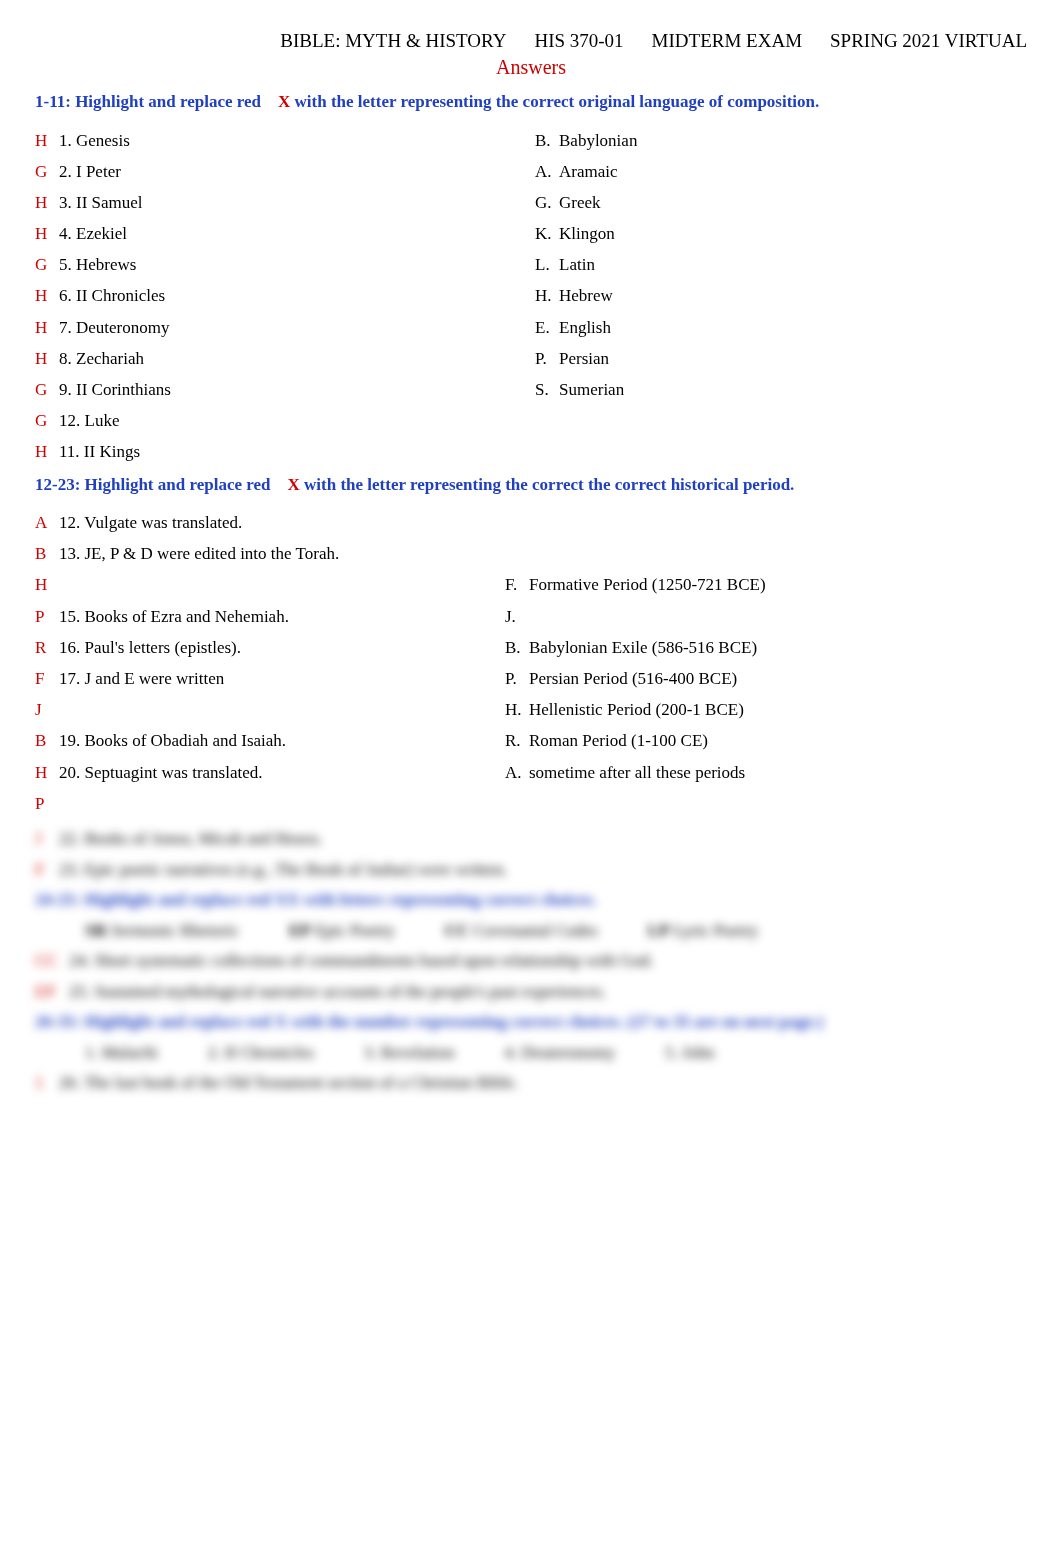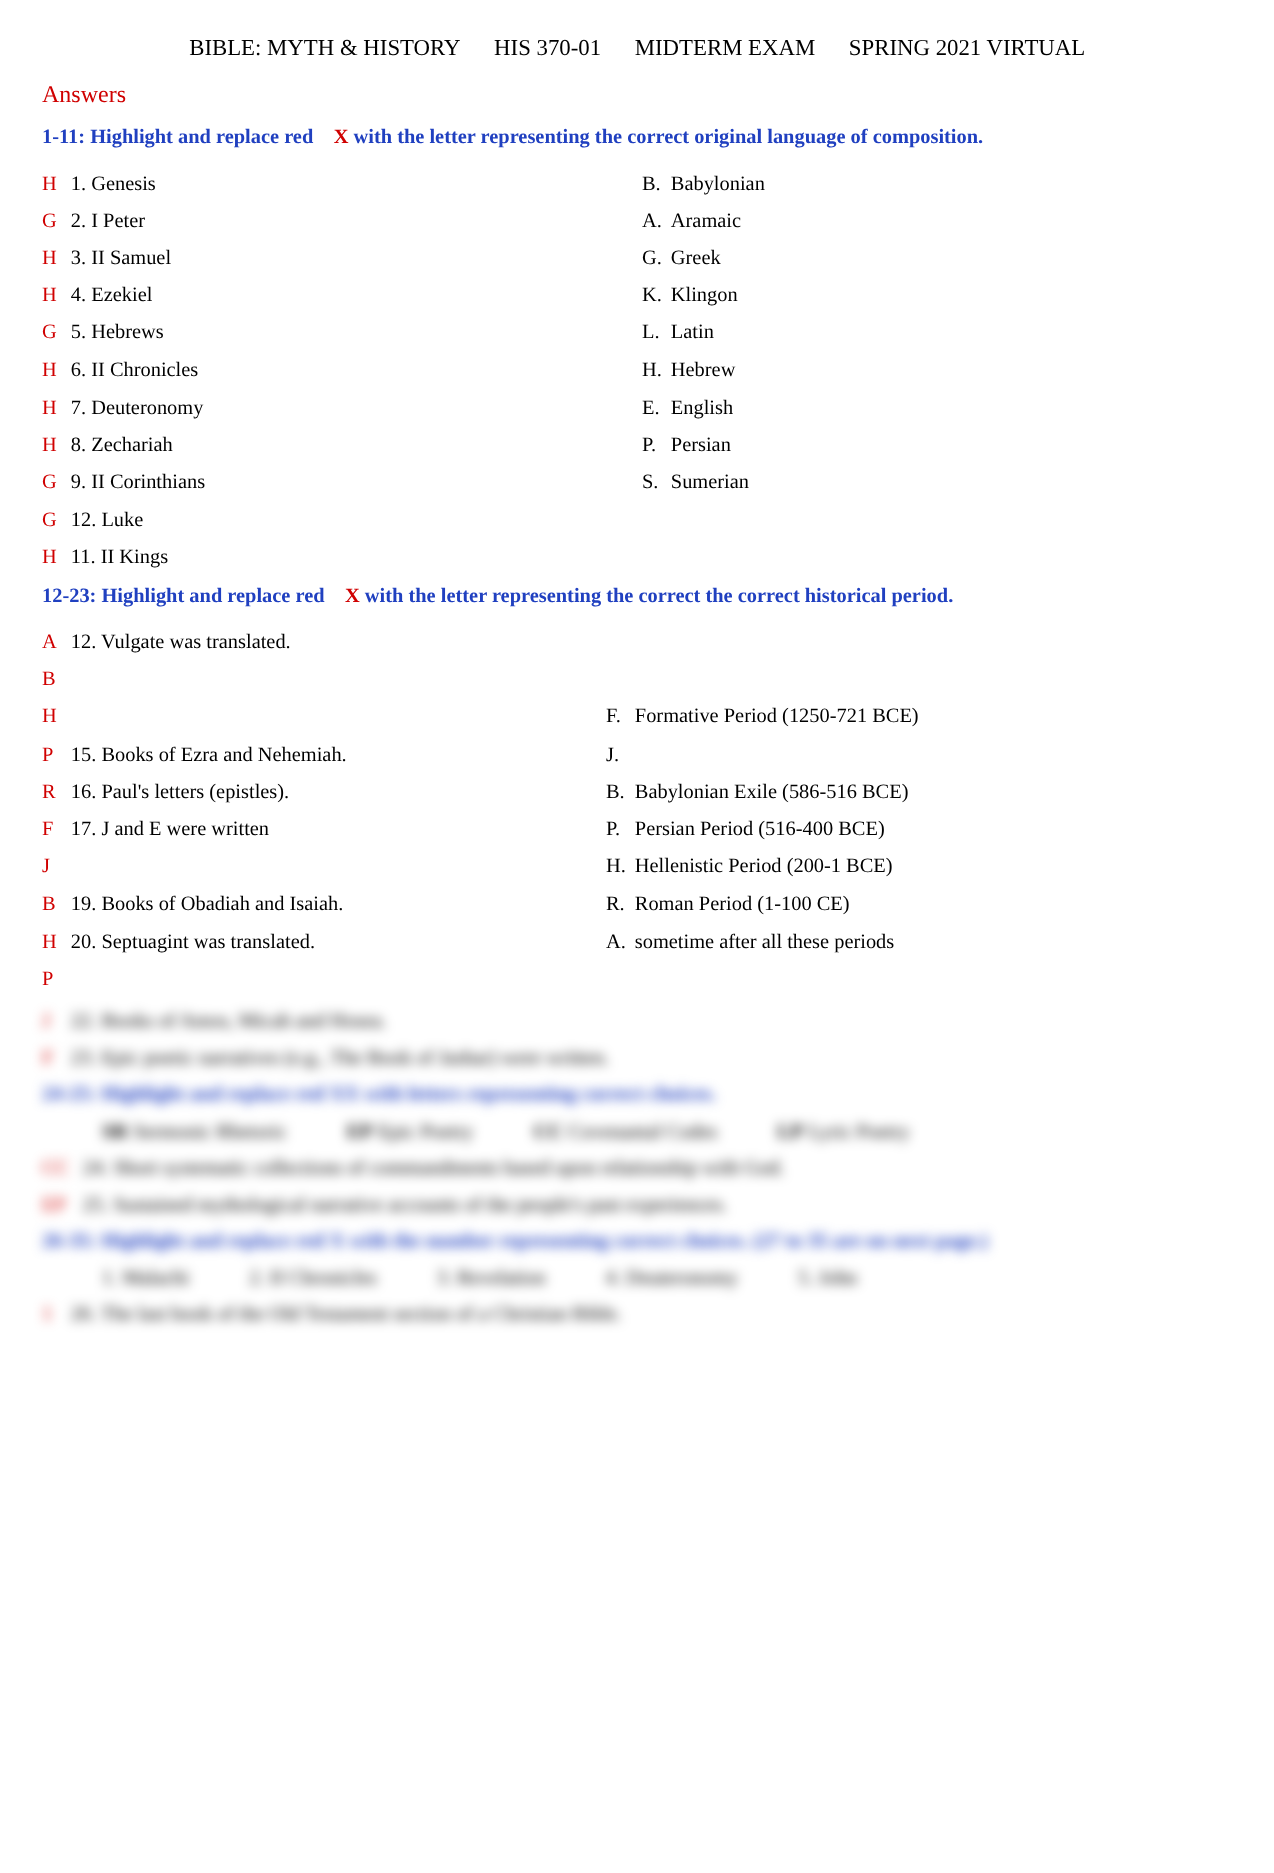--- a/index.html
+++ b/index.html
@@ -7,27 +7,28 @@
     font-size: 17px;
     color: #000;
     background: #fff;
     margin: 0;
     padding: 30px 35px;
     width: 1062px;
     box-sizing: border-box;
   }
   .header-row {
     display: flex;
-    justify-content: center;
+    justify-content: flex-end;
     gap: 28px;
     font-size: 19px;
-    margin-bottom: 16px;
+    margin-bottom: 4px;
     white-space: nowrap;
   }
   .answers-title {
+    text-align: center;
     color: #d00000;
     font-size: 20px;
     margin-bottom: 10px;
   }
   .instruction {
     color: #2040c0;
     margin: 2px 0 8px 0;
     line-height: 1.5;
     font-weight: bold;
   }
@@ -191,20 +192,21 @@
 </div>
 
 <div class="two-col">
   <div class="col-left" style="flex:0 0 430px">
     <div class="item-row">
         <span class="ans-letter">A</span>
         <span class="q-text">12. Vulgate was translated.</span>
       </div>
     <div class="item-row">
         <span class="ans-letter">B</span>
+        <span class="q-text">13. JE, P &amp; D were edited into the Torah.</span>
       </div>
     <div class="item-row">
         <span class="ans-letter">H</span>
       </div>
     <div class="item-row">
         <span class="ans-letter">P</span>
         <span class="q-text">15. Books of Ezra and Nehemiah.</span>
       </div>
     <div class="item-row">
         <span class="ans-letter">R</span>

